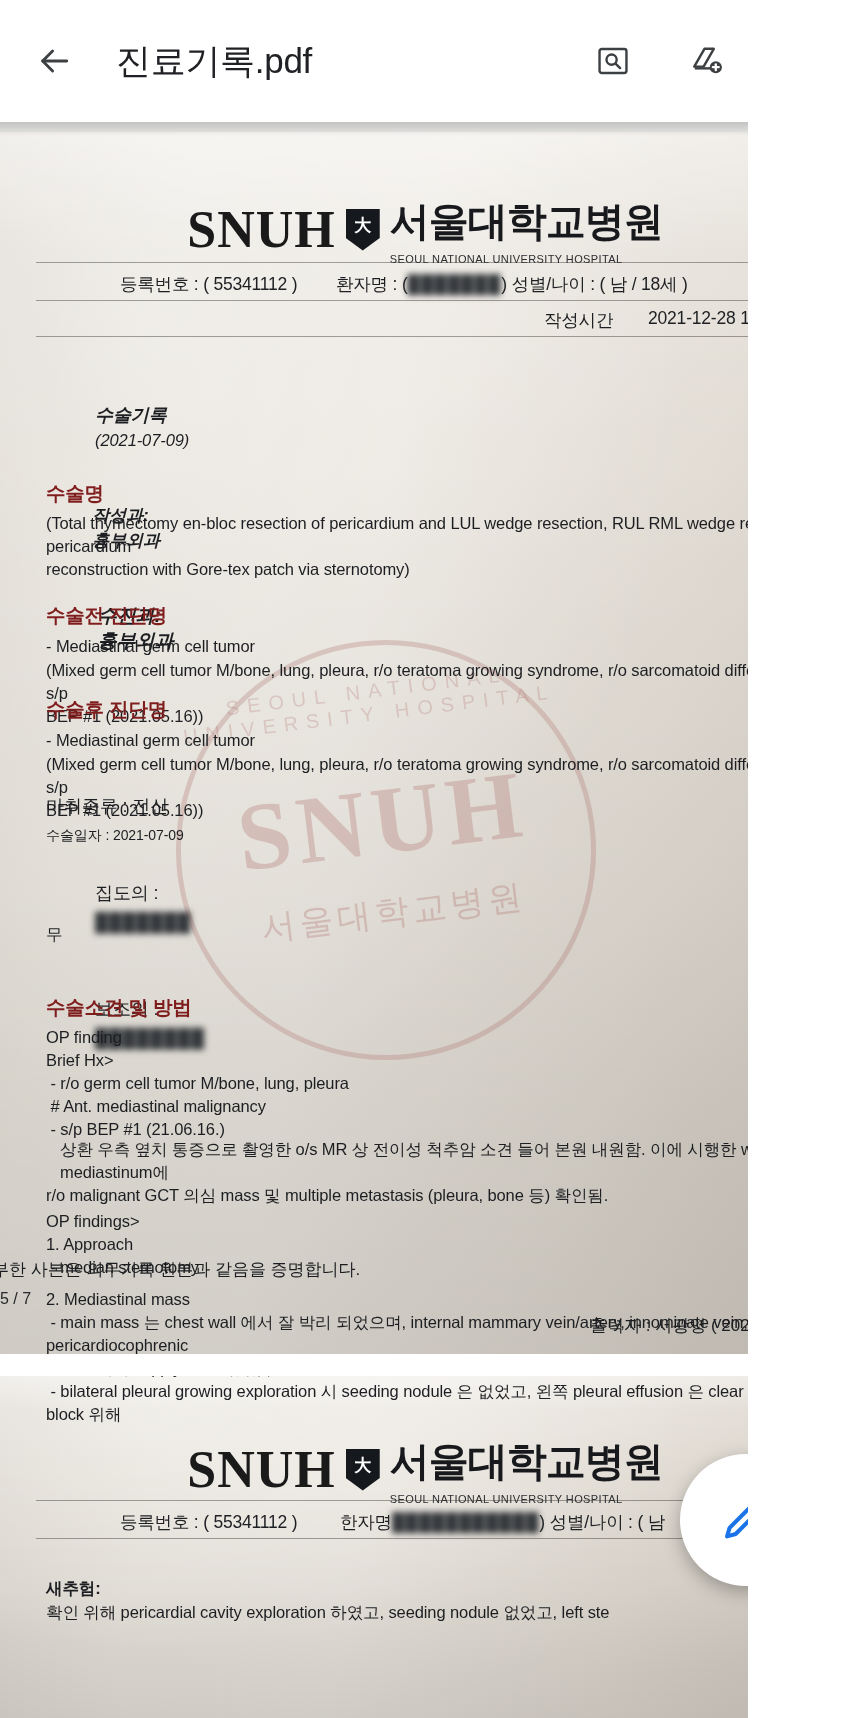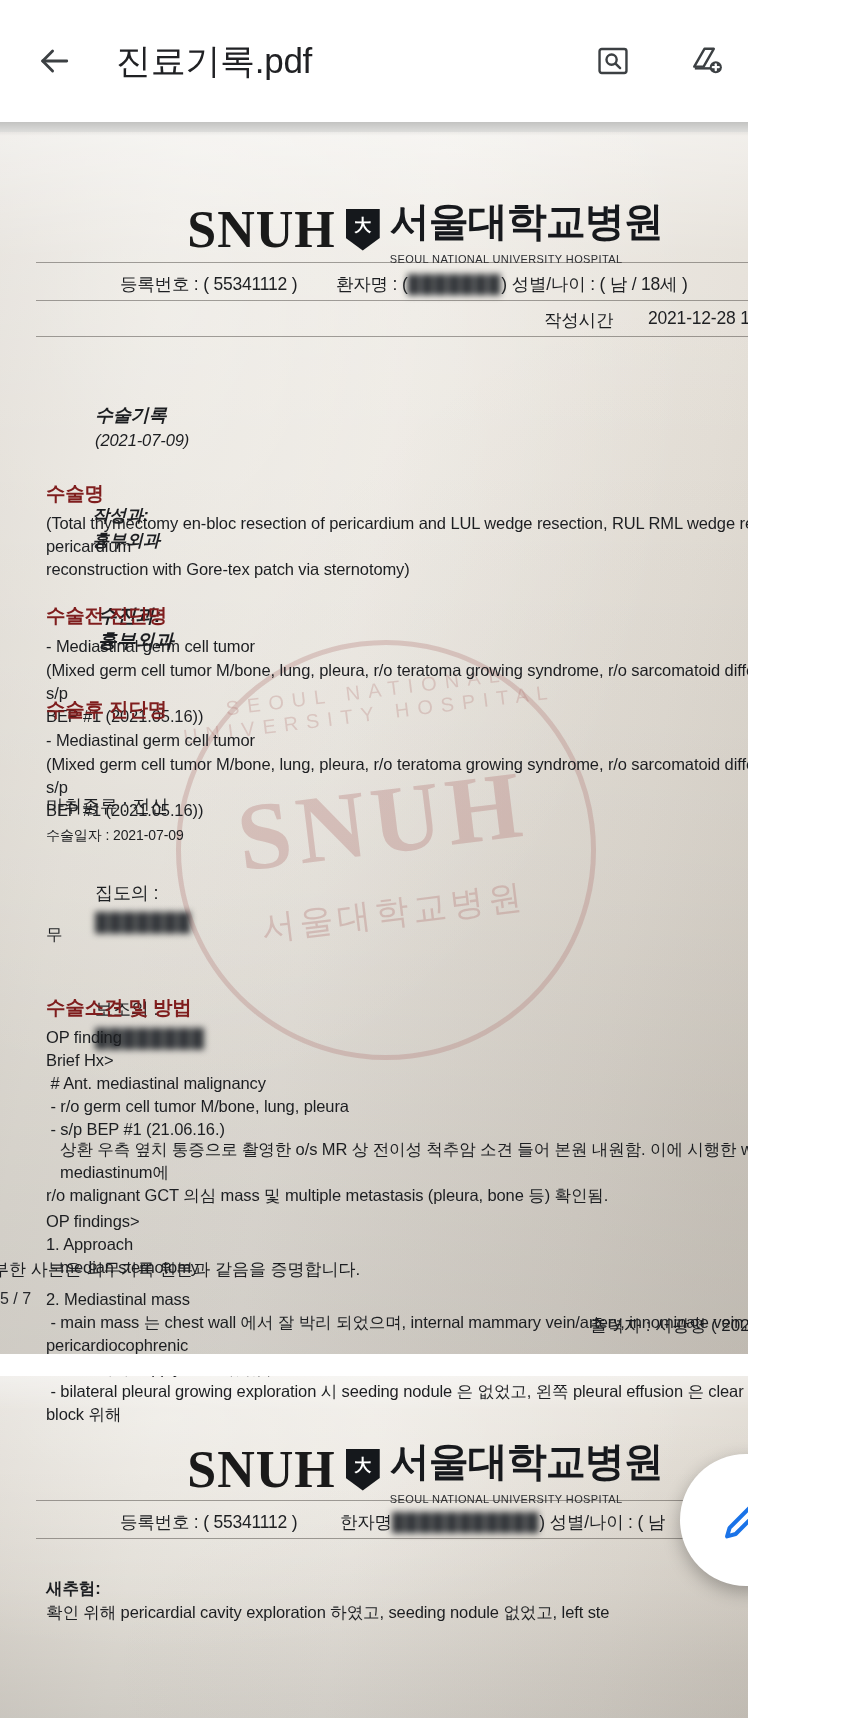--- a/index.html
+++ b/index.html
@@ -389,22 +389,22 @@
       </div>
 
       <div class="body-block" style="top:790px;">
         <div class="ln">무</div>
       </div>
 
       <div class="body-block" style="top:862px;">
         <div class="sec-head">수술소견 및 방법</div>
         <div class="ln tight">OP finding</div>
         <div class="ln tight">Brief Hx&gt;</div>
+        <div class="ln tight"> - r/o germ cell tumor M/bone, lung, pleura</div>
         <div class="ln tight"> # Ant. mediastinal malignancy</div>
-        <div class="ln tight"> - r/o germ cell tumor M/bone, lung, pleura</div>
         <div class="ln tight"> - s/p BEP #1 (21.06.16.)</div>
       </div>
 
       <div class="body-block" style="top:1006px;">
         <div class="ln tight" style="padding-left:14px;">상환 우측 옆치 통증으로 촬영한 o/s MR 상 전이성 척추암 소견 들어 본원 내원함. 이에 시행한 w/u 상 mediastinum에</div>
         <div class="ln tight">r/o malignant GCT 의심 mass 및 multiple metastasis (pleura, bone 등) 확인됨.</div>
       </div>
 
       <div class="body-block" style="top:1078px;">
         <div class="ln tight">OP findings&gt;</div>

